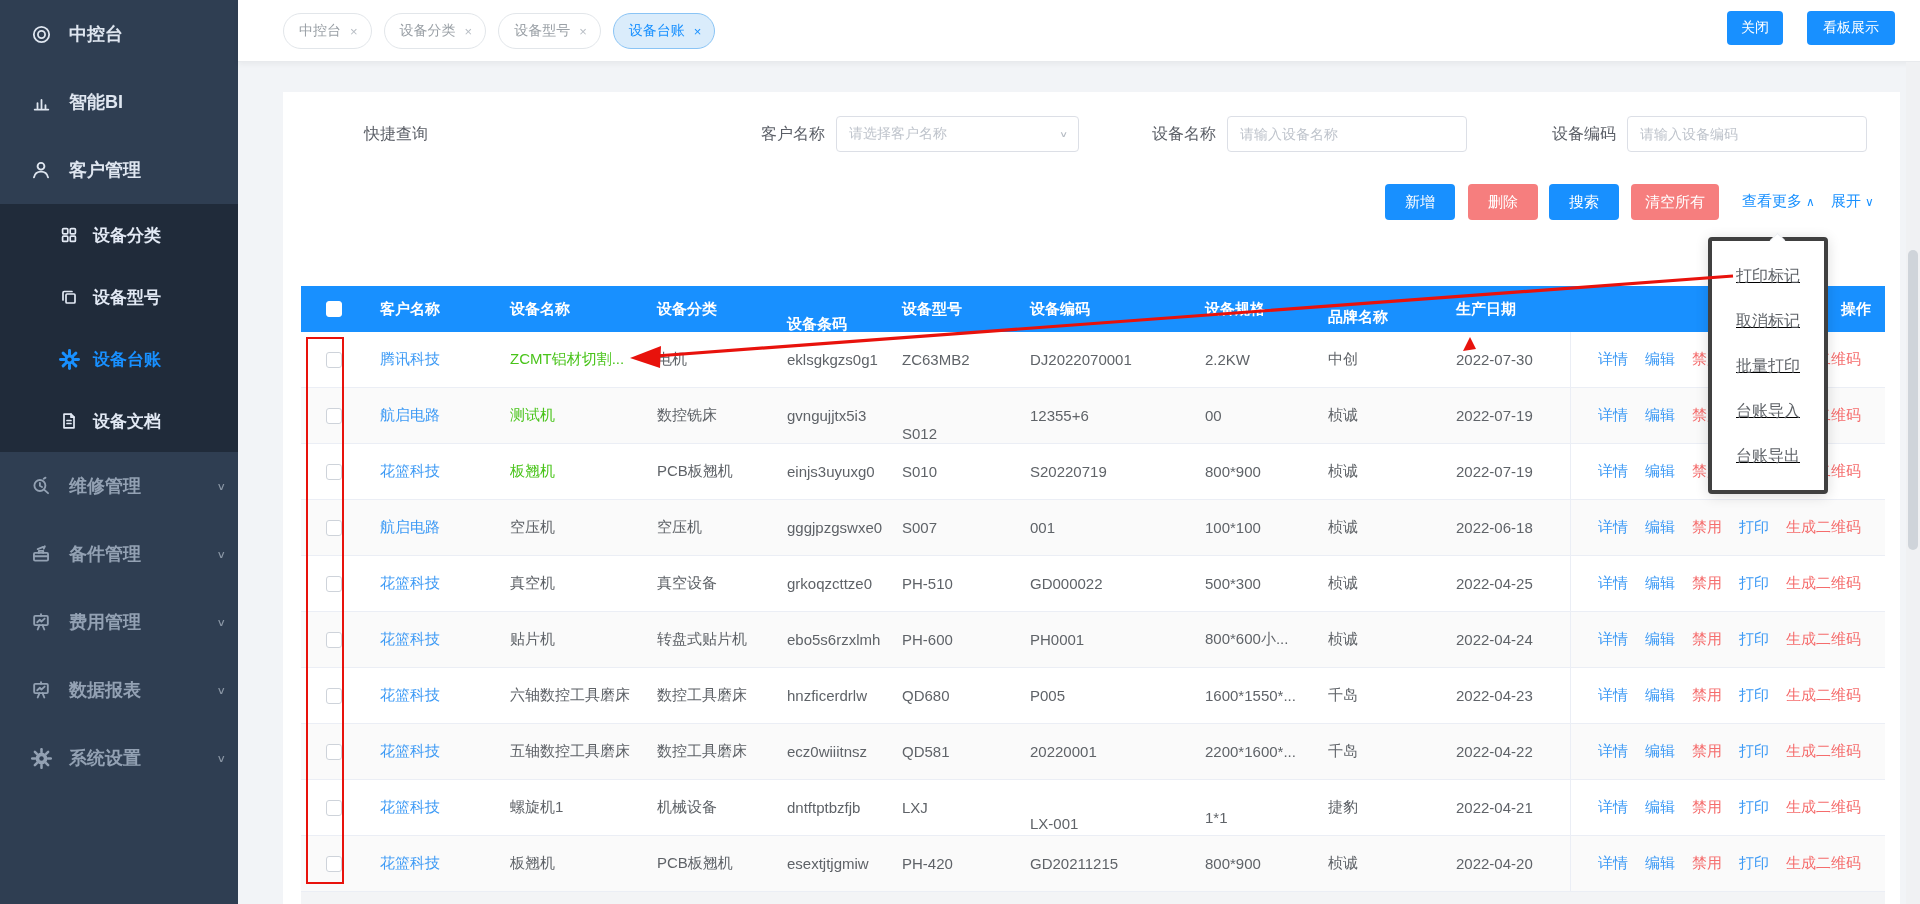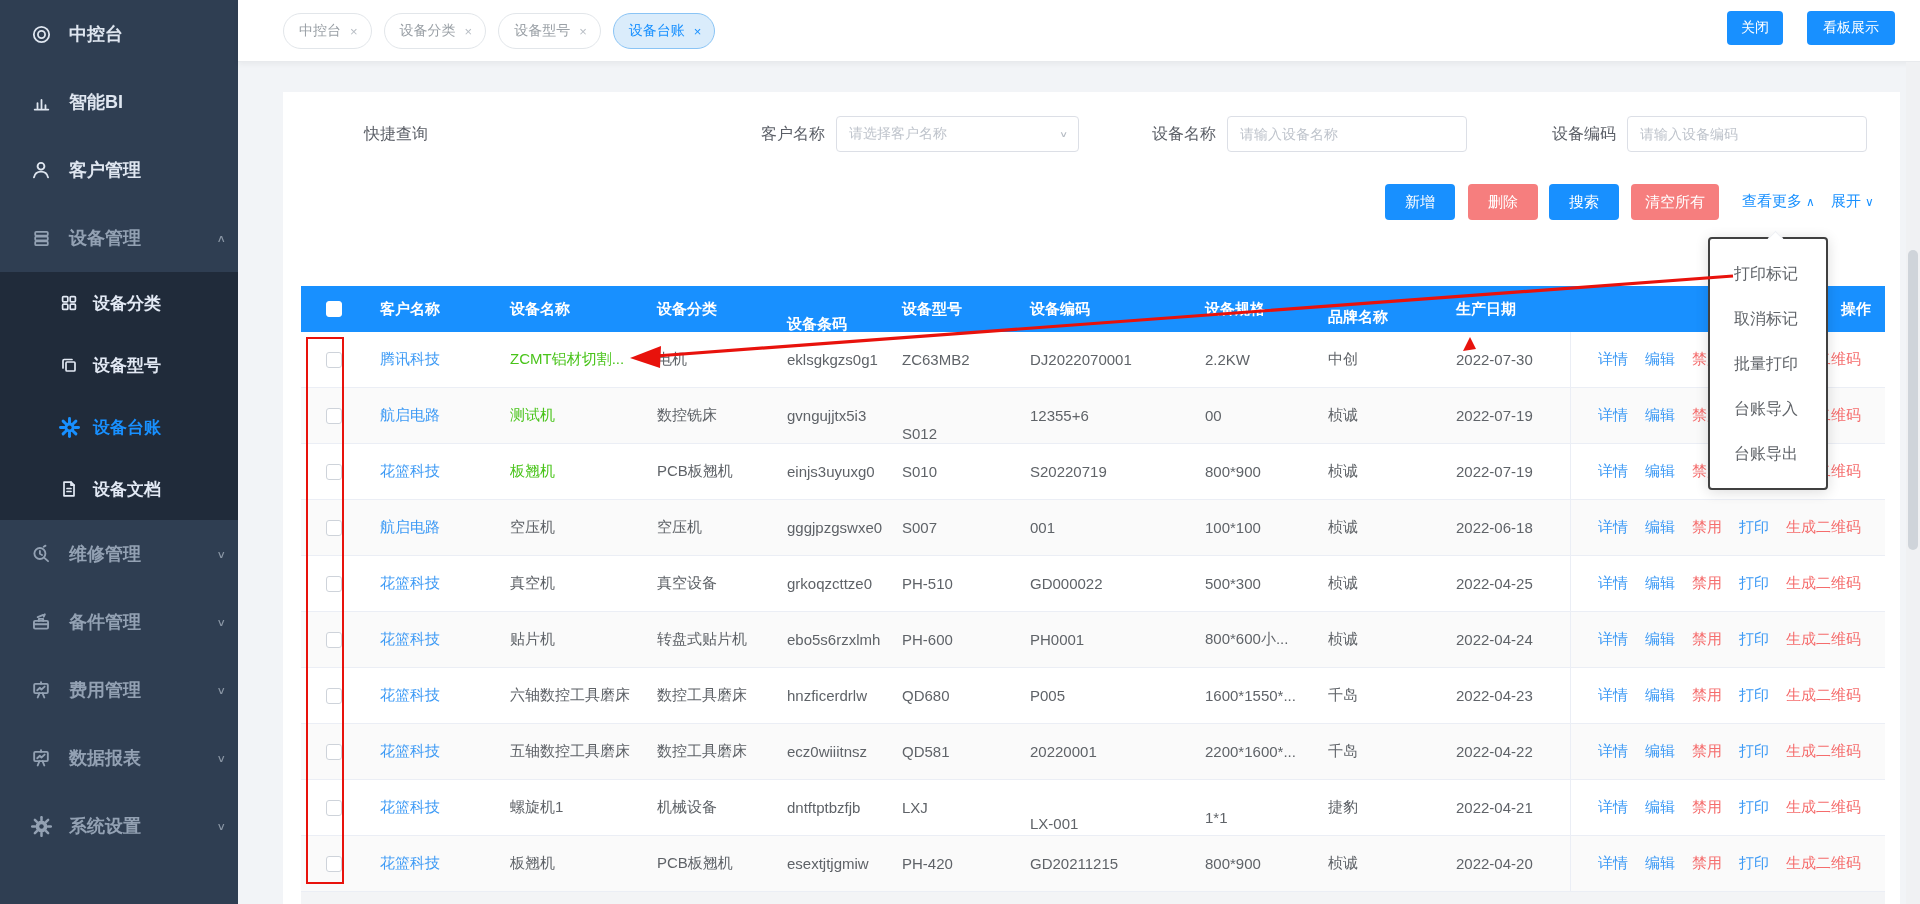--- a/index.html
+++ b/index.html
@@ -70,22 +70,22 @@
   .cbcell { display:flex; justify-content:center; }
   .cb { width:16px; height:16px; border:1px solid #ced3da; border-radius:3px; background:#fff; cursor:pointer; }
   .thead .cb { border-color:#fff; }
   .opscell { display:flex; align-items:center; padding-left:27px; gap:17px; border-left:1px solid #ebeef5;
              height:100%; }
   .alink { font-size:15px; cursor:pointer; white-space:nowrap; }
   .alink.blue { color:#3d9af5; } .alink.red { color:#f56c6c; }
   .tfoot { height:12px; background:#f3f4f6; }
 
   
-  .ddmenu { position:absolute; left:1708px; top:237px; width:120px; background:#fff; border:2px solid #404040;
-            border-radius:4px; box-shadow:0 2px 14px rgba(0,0,0,.14); z-index:80; padding:12px 0; }
+  .ddmenu { position:absolute; left:1708px; top:237px; width:120px; background:#fff; border:4px solid #404040;
+            border-radius:4px; box-shadow:0 2px 14px rgba(0,0,0,.14); z-index:80; padding:12px 0;text-decoration:underline; }
   .ddmenu .notch { position:absolute; top:-6px; left:60px; width:11px; height:11px; background:#fff;
             transform:rotate(45deg); border-left:1px solid #eef0f4; border-top:1px solid #eef0f4; }
   .dditem { height:45px; line-height:45px; padding-left:24px; font-size:16px; color:#5f6368; cursor:pointer; }
 
   
   .redbox { position:absolute; left:306px; top:337px; width:38px; height:547px; border:2.5px solid #e8120c;
             z-index:70; pointer-events:none; }
   .anno { position:absolute; left:0; top:0; width:1920px; height:904px; z-index:90; pointer-events:none; }
 
   
@@ -116,31 +116,20 @@
         <span class="lbl">智能BI</span>
       </div>
       <div class="side-item bright">
         <span class="icn">
           <svg width="22" height="22" viewBox="0 0 20 20" fill="none" stroke="currentColor" stroke-width="1.7" stroke-linecap="round" stroke-linejoin="round">
             <circle cx="10" cy="6.6" r="3.1"></circle>
             <path d="M3.6 16.7c.8-3.4 3.3-5.2 6.4-5.2s5.6 1.8 6.4 5.2"></path>
           </svg>
         </span>
         <span class="lbl">客户管理</span>
-      </div>
-      <div class="side-item dim">
-        <span class="icn">
-          <svg width="21" height="21" viewBox="0 0 20 20" fill="none" stroke="currentColor" stroke-width="1.7" stroke-linecap="round" stroke-linejoin="round">
-            <rect x="4" y="3.6" width="12" height="3.6" rx="1"></rect>
-            <rect x="4" y="8.2" width="12" height="3.6" rx="1"></rect>
-            <rect x="4" y="12.8" width="12" height="3.6" rx="1"></rect>
-          </svg>
-        </span>
-        <span class="lbl">设备管理</span>
-        <span class="caret">∧</span>
       </div>
       <div class="submenu">
         <div class="sub-item">
           <span class="icn">
             <svg width="20" height="20" viewBox="0 0 20 20" fill="none" stroke="currentColor" stroke-width="1.7" stroke-linecap="round" stroke-linejoin="round">
               <rect x="3.6" y="3.6" width="5.2" height="5.2" rx="1"></rect>
               <rect x="11.2" y="3.6" width="5.2" height="5.2" rx="1"></rect>
               <rect x="3.6" y="11.2" width="5.2" height="5.2" rx="1"></rect>
               <rect x="11.2" y="11.2" width="5.2" height="5.2" rx="1"></rect>
             </svg>

